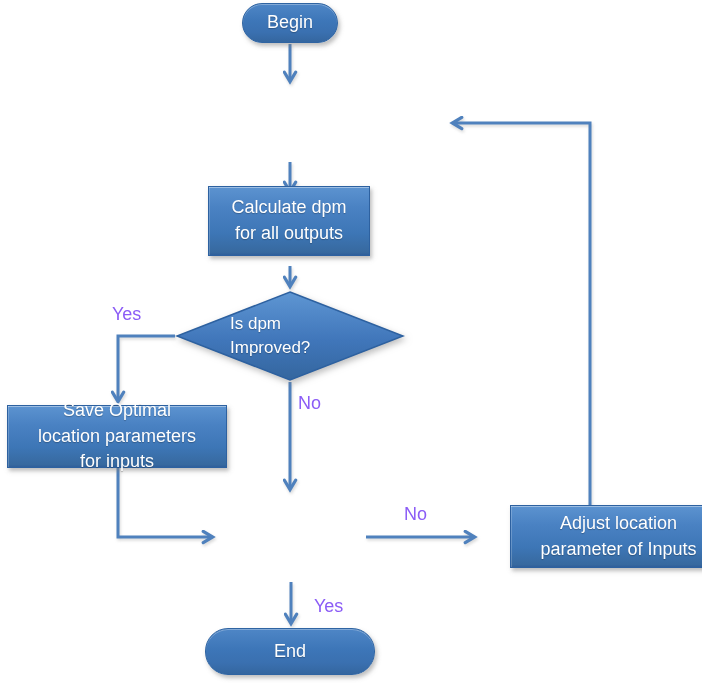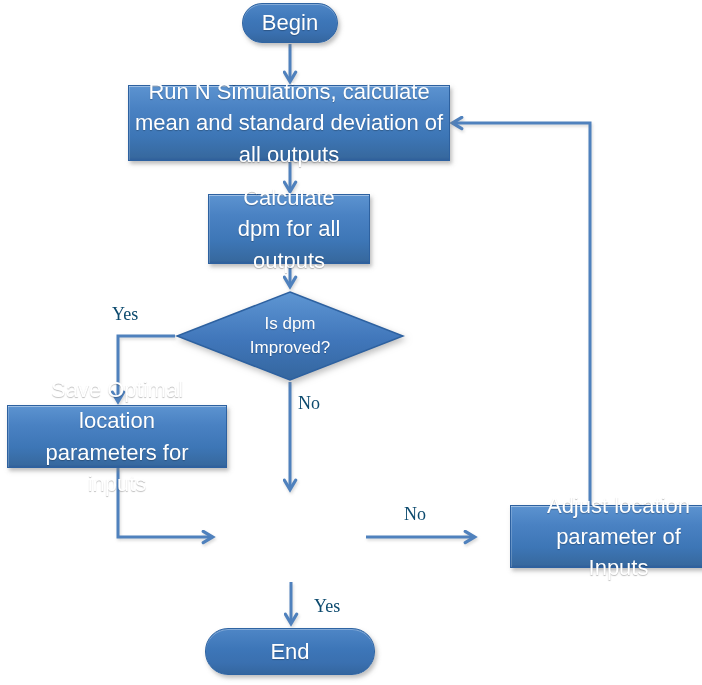--- a/index.html
+++ b/index.html
@@ -13,21 +13,21 @@
   }
   .connectors{
     position:absolute;left:0;top:0;width:702px;height:685px;z-index:0;
     filter:drop-shadow(1px 2px 1.5px rgba(140,140,140,.35));
   }
   .node{
     position:absolute;z-index:1;
     display:flex;align-items:center;justify-content:center;
     text-align:center;
     color:#ffffff;
-    font-size:22px;line-height:1.42;
+    font-size:18px;line-height:1.42;
     text-shadow:0 1px 1px rgba(0,0,0,.25);
     box-sizing:border-box;
   }
   .rect{
     background:linear-gradient(180deg,#5c93d0 0%,#4a82c3 30%,#3d76b6 68%,#37699f 96%,#2f5f9b 100%);
     border:1px solid #2d61a0;
     box-shadow:2px 3px 4px rgba(125,125,125,.5), inset 0 1px 0 rgba(255,255,255,.4), inset 1px 0 0 rgba(255,255,255,.2);
   }
   .terminal{
     background:linear-gradient(180deg,#4e86c6 0%,#3d76b8 45%,#3a70b0 75%,#34669f 100%);
@@ -37,33 +37,33 @@
   .diamond{
     position:absolute;z-index:1;
   }
   .diamond > svg{
     position:absolute;left:0;top:0;width:100%;height:100%;
     filter:drop-shadow(2px 3px 3px rgba(125,125,125,.5));
   }
   .diamond-label{
     position:absolute;inset:0;z-index:2;
     display:flex;align-items:center;justify-content:center;
-    text-align:center;color:#ffffff;
+    color:#ffffff;
     font-size:17px;line-height:1.42;
     text-shadow:0 1px 1px rgba(0,0,0,.25);
   }
   .edge-label{
     position:absolute;z-index:2;
-    color:#0c4a6e;
-    font-size:18px;line-height:1.1;font-family:Liberation Serif, serif;
+    color:#8b5cf6;
+    font-size:18px;line-height:1.1;
   }
   
   #n-begin   {left:242px;top:3px;  width:96px; height:40px;border-radius:20px;}
   #n-run     {left:128px;top:85px; width:322px;height:76px;padding:0 4px;}
-  #n-calc    {left:208px;top:194px;width:162px;height:70px;padding:0 10px;}
+  #n-calc    {left:208px;top:186px;width:162px;height:70px;padding:0 10px;}
   #n-improved{left:175px;top:291px;width:230px;height:90px;}
   #n-save    {left:7px;  top:405px;width:220px;height:63px;padding:0 26px;}
   #n-done    {left:217px;top:493px;width:148px;height:88px;}
   #n-adjust  {left:478px;top:505px;width:217px;height:63px;padding:0 24px;margin-left:32px;}
   #n-end     {left:205px;top:628px;width:170px;height:47px;border-radius:23px;}
   #lbl-yes1{left:112px;top:305px;}
   #lbl-no1 {left:298px;top:394px;}
   #lbl-no2 {left:404px;top:505px;}
   #lbl-yes2{left:314px;top:597px;}
 </style>
@@ -88,23 +88,20 @@
       <path d="M366,537 L474,537" marker-end="url(#arrow)"></path>
       <path d="M590,505 L590,123 L453,123" marker-end="url(#arrow)"></path>
       <path d="M291,582 L291,623" marker-end="url(#arrow)"></path>
     </g>
   </svg>
 
   <div class="node terminal" id="n-begin">
     <span>Begin</span>
   </div>
 
-  <div class="node rect" id="n-run">
-    <span>Run N Simulations, calculate mean and standard deviation of all outputs</span>
-  </div>
 
   <div class="node rect" id="n-calc">
     <span>Calculate dpm for all outputs</span>
   </div>
 
   <div class="diamond" id="n-improved">
     <svg viewBox="0 0 230 90" preserveAspectRatio="none">
       <defs>
         <linearGradient id="grad-d1" x1="0" y1="0" x2="0" y2="1">
           <stop offset="0" stop-color="#5e96d3"></stop>

